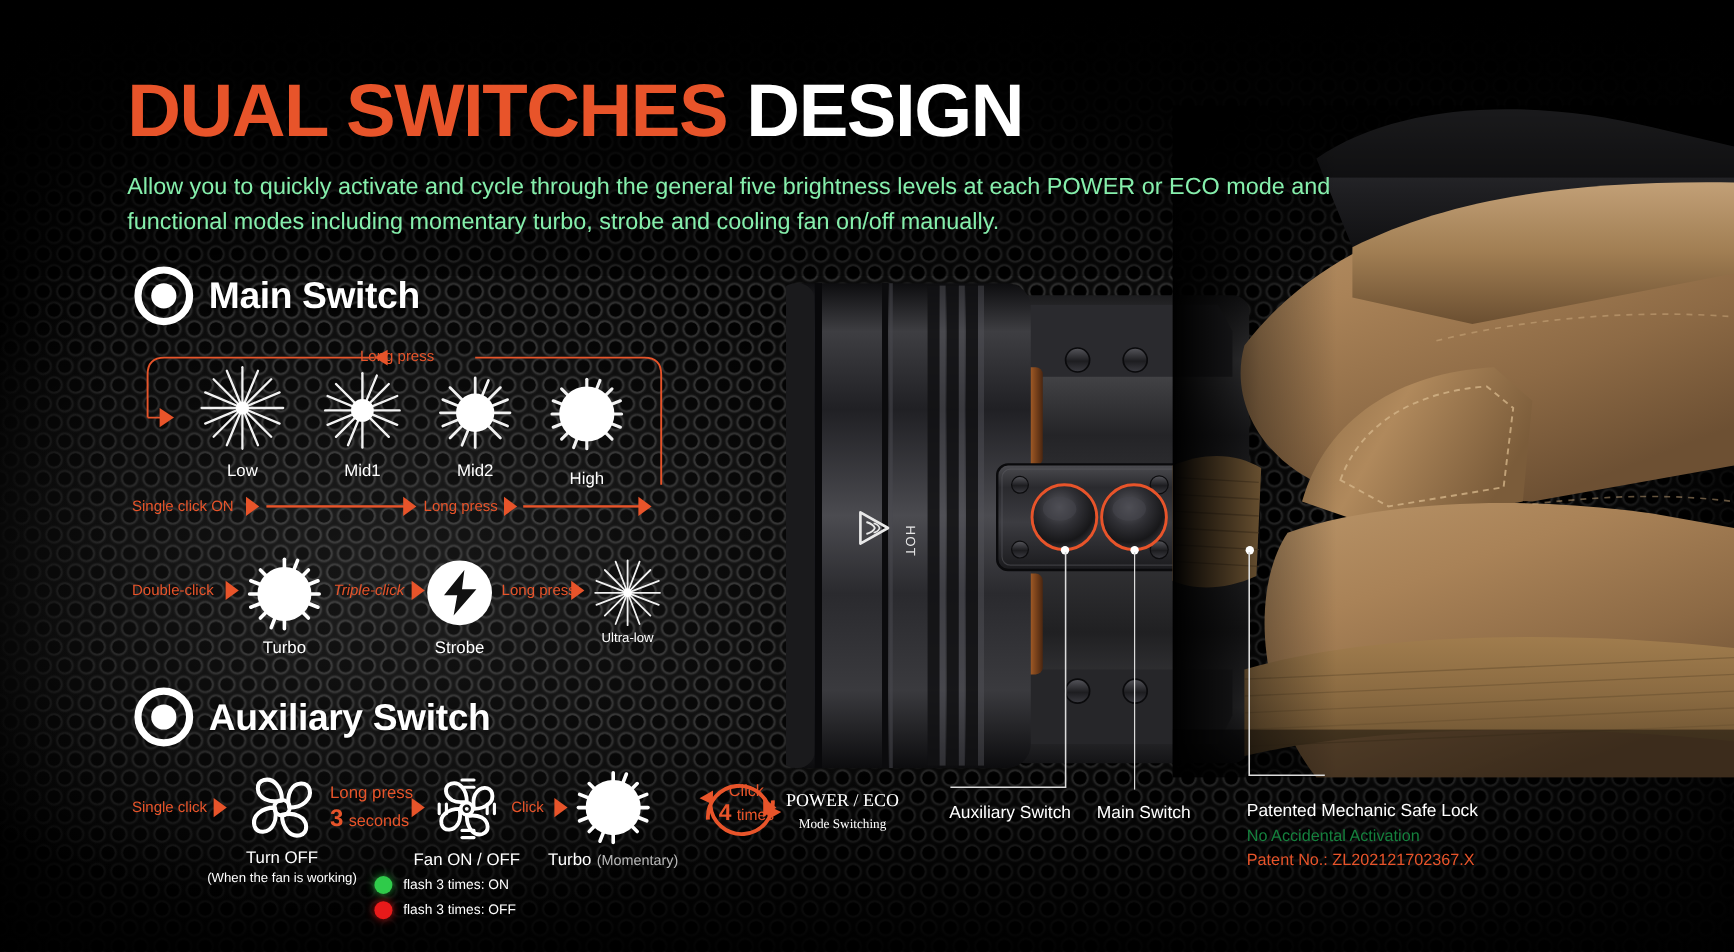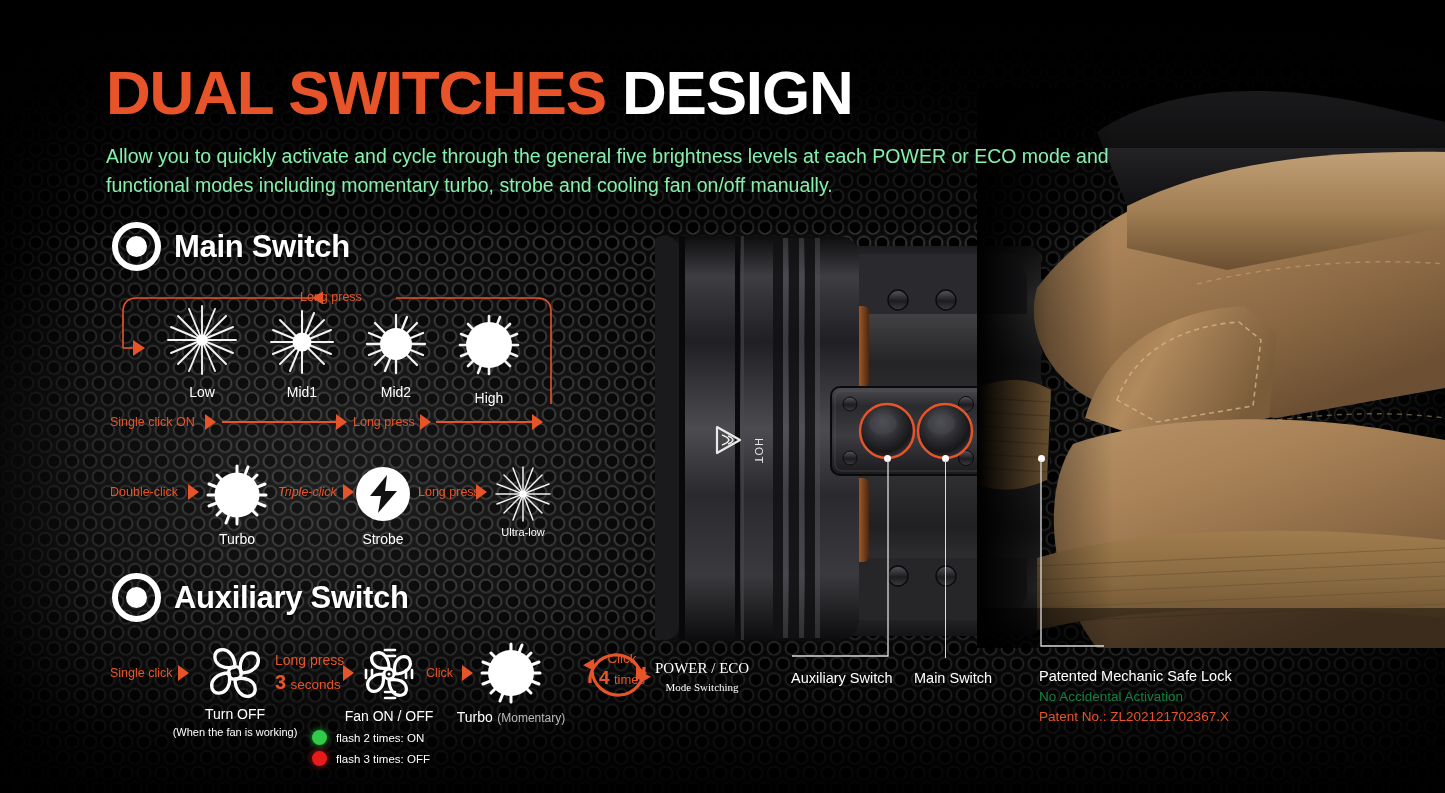--- a/index.html
+++ b/index.html
@@ -573,21 +573,21 @@
           <line x1="28" y1="50" x2="38" y2="50"></line>
           <line x1="28" y1="56" x2="38" y2="56"></line>
         </g>
       </svg>
       <div class="icon-cap lbl-white" style="top:66px;">Fan ON / OFF</div>
     </div>
 
     <div class="abs" style="left:202px; top:94px;">
       <div style="display:flex; align-items:center; gap:9px; margin-bottom:6px;">
         <span style="width:15px;height:15px;border-radius:50%;background:#2FCB4A;box-shadow:0 0 7px rgba(47,203,74,0.8);flex:0 0 auto;"></span>
-        <span class="lbl-white-sm" style="font-size:11.5px;">flash 2 times: ON</span>
+        <span class="lbl-white-sm" style="font-size:11.5px;">flash 3 times: ON</span>
       </div>
       <div style="display:flex; align-items:center; gap:9px;">
         <span style="width:15px;height:15px;border-radius:50%;background:#E81A1A;box-shadow:0 0 7px rgba(232,26,26,0.8);flex:0 0 auto;"></span>
         <span class="lbl-white-sm" style="font-size:11.5px;">flash 3 times: OFF</span>
       </div>
     </div>
 
     <div class="abs lbl-orange" style="left:316px; top:30px;">Click</div>
     <div class="abs tri-r" style="left:352px; top:29px;"></div>
 

